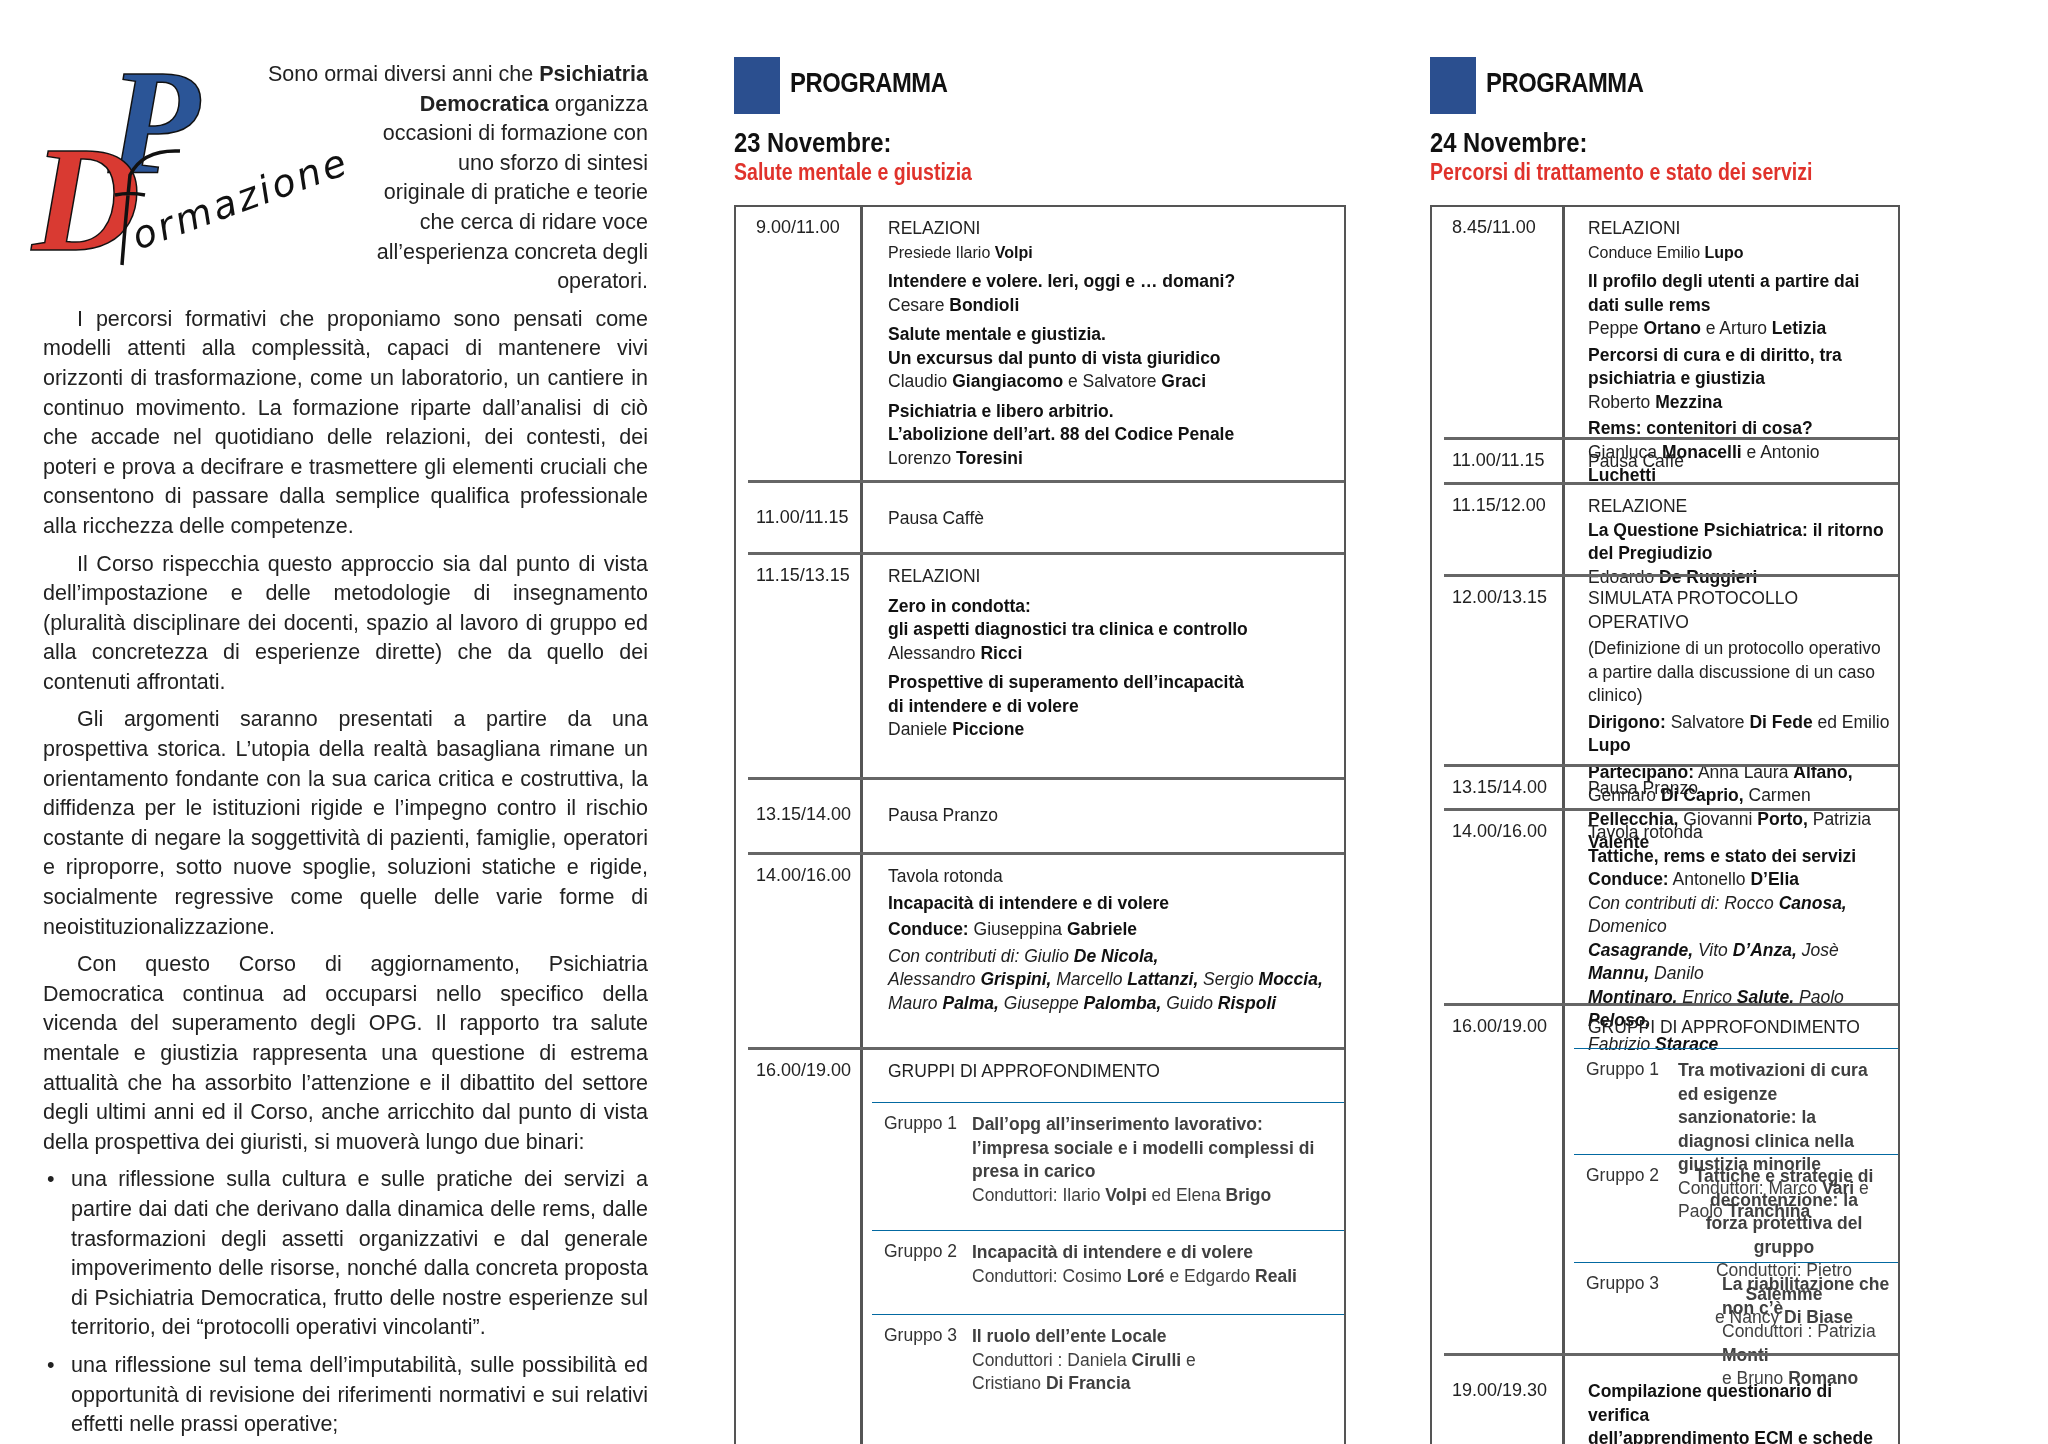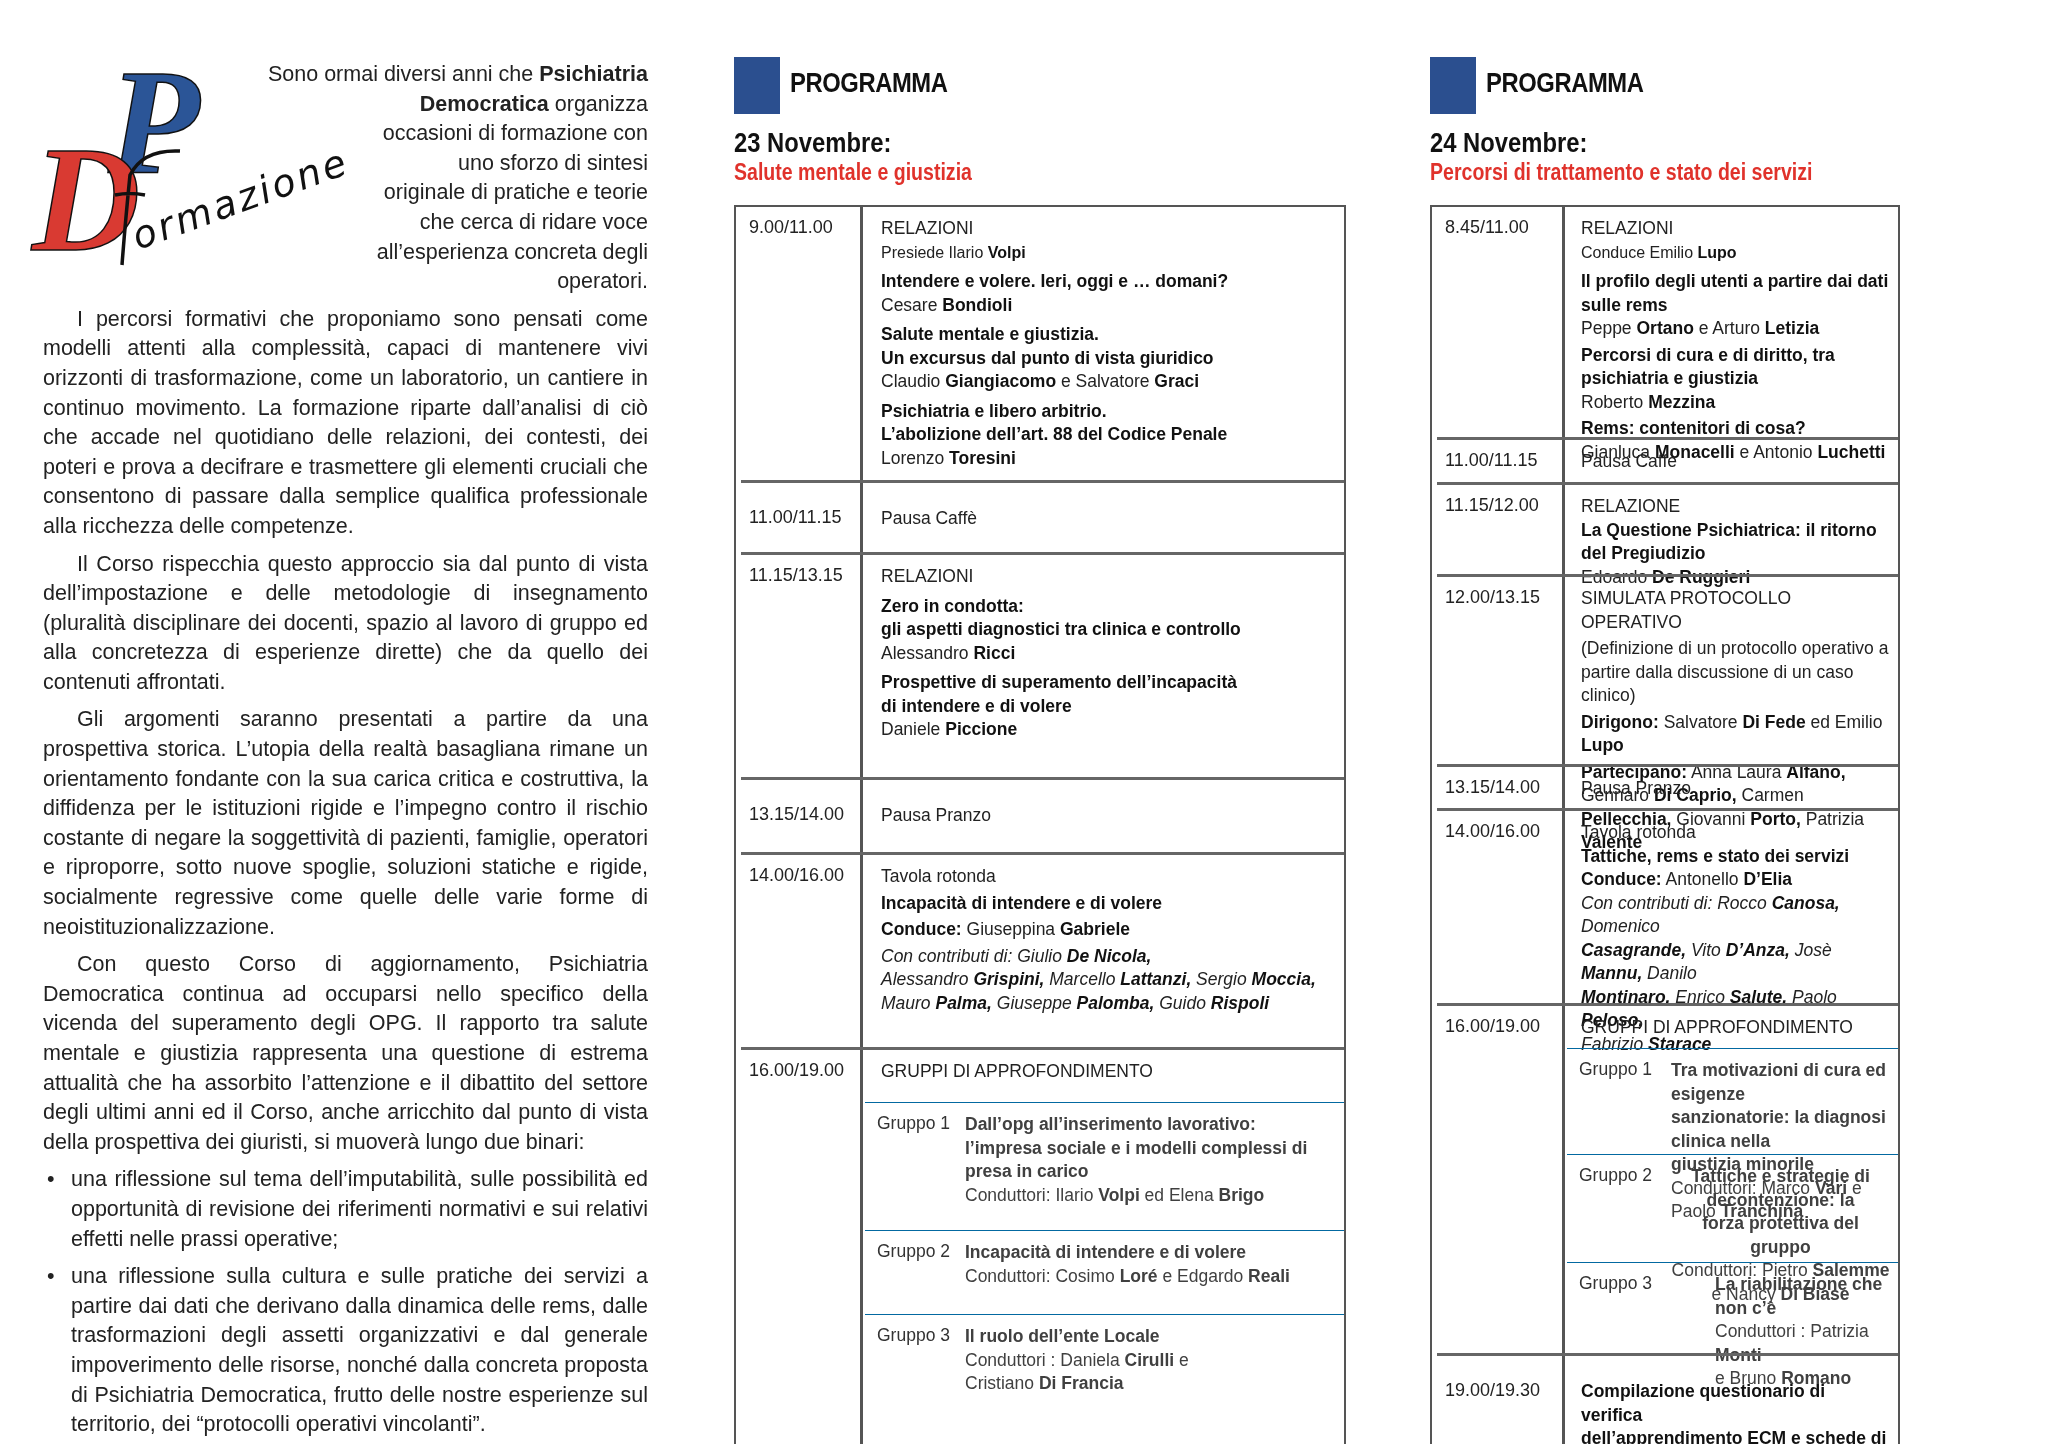--- a/index.html
+++ b/index.html
@@ -16,21 +16,21 @@
   .wrapzone { float:left; shape-outside:polygon(0 0, 210px 0, 210px 45px, 300px 45px, 300px 70px, 330px 70px, 330px 150px, 310px 150px, 250px 175px, 180px 200px, 0 200px); width:330px; height:200px; }
   .intro ul { margin:6px 0 0 0; padding:0 0 0 28px; list-style:none; }
   .intro li { position:relative; margin-bottom:8px; text-align:justify; }
   .intro li::before { content:"•"; position:absolute; left:-24px; top:0; }
   .blue-square { width:46px; height:57px; background:#2b4f8f; }
   .prog-title { font-weight:bold; font-size:28px; letter-spacing:-0.5px; color:#111; top:10px; transform:scaleX(0.85); transform-origin:left; }
   .day-title { font-weight:bold; font-size:28px; color:#111; transform:scaleX(0.85); transform-origin:left; }
   .day-sub { font-weight:bold; font-size:23px; color:#e0322b; transform:scaleX(0.85); transform-origin:left; white-space:nowrap; }
 
   .tbl { border:2px solid #555; box-sizing:border-box; }
-  .row { position:absolute; left:5px; right:0; border-top:3px solid #666; box-sizing:border-box; }
+  .row { position:absolute; left:12px; right:0; border-top:3px solid #666; box-sizing:border-box; }
   .row.first { border-top:none; }
   .time { position:absolute; left:8px; top:10px; font-size:18px; color:#222; }
   .vdiv { position:absolute; top:0; bottom:0; width:3px; background:#555; }
   .cell { position:absolute; top:10px; right:8px; font-size:17.5px; line-height:23.5px; color:#222; }
   .cell .t { font-weight:bold; color:#111; }
   .cell .small { font-size:16px; }
   .cell .it { font-style:italic; }
   .cell .gap { height:6px; }
   .cell b { color:#111; }
   .grp { position:absolute; right:0; border-top:1px solid #0369a1; box-sizing:border-box; }
@@ -48,22 +48,22 @@
 </svg>
 
 <div class="abs intro">
   <div class="wrapzone"></div>
   <p class="lead" style="text-align:right; text-align-last:right;"><span>Sono ormai diversi anni che </span><span class="b">Psichiatria Democratica</span><span> organizza occasioni di formazione con uno sforzo di sintesi originale di pratiche e teorie che cerca di ridare voce all’esperienza concreta degli operatori.</span></p>
   <p style="clear:both; margin-top:4px;">I percorsi formativi che proponiamo sono pensati come modelli attenti alla complessità, capaci  di mantenere vivi orizzonti di trasformazione,  come un laboratorio, un cantiere in continuo movimento. La formazione riparte dall’analisi di ciò che accade nel quotidiano delle relazioni, dei contesti, dei poteri e prova a decifrare e trasmettere gli elementi cruciali che consentono di passare dalla semplice qualifica professionale alla ricchezza delle competenze.</p>
   <p>Il Corso rispecchia questo approccio sia dal punto di vista dell’impostazione e delle metodologie di insegnamento (pluralità disciplinare dei docenti, spazio al lavoro di gruppo ed alla concretezza di esperienze dirette) che da quello dei contenuti affrontati.</p>
   <p>Gli argomenti saranno presentati a partire da una prospettiva storica. L’utopia della realtà basagliana rimane un orientamento fondante con la sua carica critica e costruttiva, la diffidenza per le istituzioni rigide e l’impegno contro il rischio costante di negare la soggettività di pazienti, famiglie, operatori e riproporre, sotto nuove spoglie, soluzioni statiche e rigide, socialmente regressive come quelle delle varie forme di neoistituzionalizzazione.</p>
   <p>Con questo Corso di aggiornamento, Psichiatria Democratica continua ad occuparsi nello specifico della vicenda del superamento degli OPG. Il rapporto tra salute mentale e giustizia rappresenta una questione di estrema attualità che ha assorbito l’attenzione e il dibattito del settore degli ultimi anni ed il Corso, anche arricchito dal punto di vista della prospettiva dei giuristi, si muoverà lungo due binari:</p>
   <ul>
+    <li>una riflessione sulla cultura e sulle pratiche dei servizi a partire dai dati che derivano dalla dinamica delle rems, dalle trasformazioni degli assetti organizzativi e dal generale impoverimento delle risorse, nonché dalla concreta proposta di Psichiatria Democratica, frutto delle nostre esperienze sul territorio, dei “protocolli operativi vincolanti”.</li>
     <li>una riflessione sul tema dell’imputabilità, sulle possibilità ed opportunità di revisione dei riferimenti normativi e sui relativi effetti nelle prassi operative;</li>
-    <li>una riflessione sulla cultura e sulle pratiche dei servizi a partire dai dati che derivano dalla dinamica delle rems, dalle trasformazioni degli assetti organizzativi e dal generale impoverimento delle risorse, nonché dalla concreta proposta di Psichiatria Democratica, frutto delle nostre esperienze sul territorio, dei “protocolli operativi vincolanti”.</li>
   </ul>
 </div>
 
 <div class="abs" style="left:734px; top:57px; width:612px; height:1360px;">
   <div class="abs blue-square" style="left:0; top:0;"></div>
   <div class="abs prog-title" style="left:56px;">PROGRAMMA</div>
   <div class="abs day-title" style="left:0; top:70px;">23 Novembre:</div>
   <div class="abs day-sub" style="left:0; top:102px;">Salute mentale e giustizia</div>
 
   <div class="abs tbl" style="left:0; top:148px; width:612px; height:1262px;">

